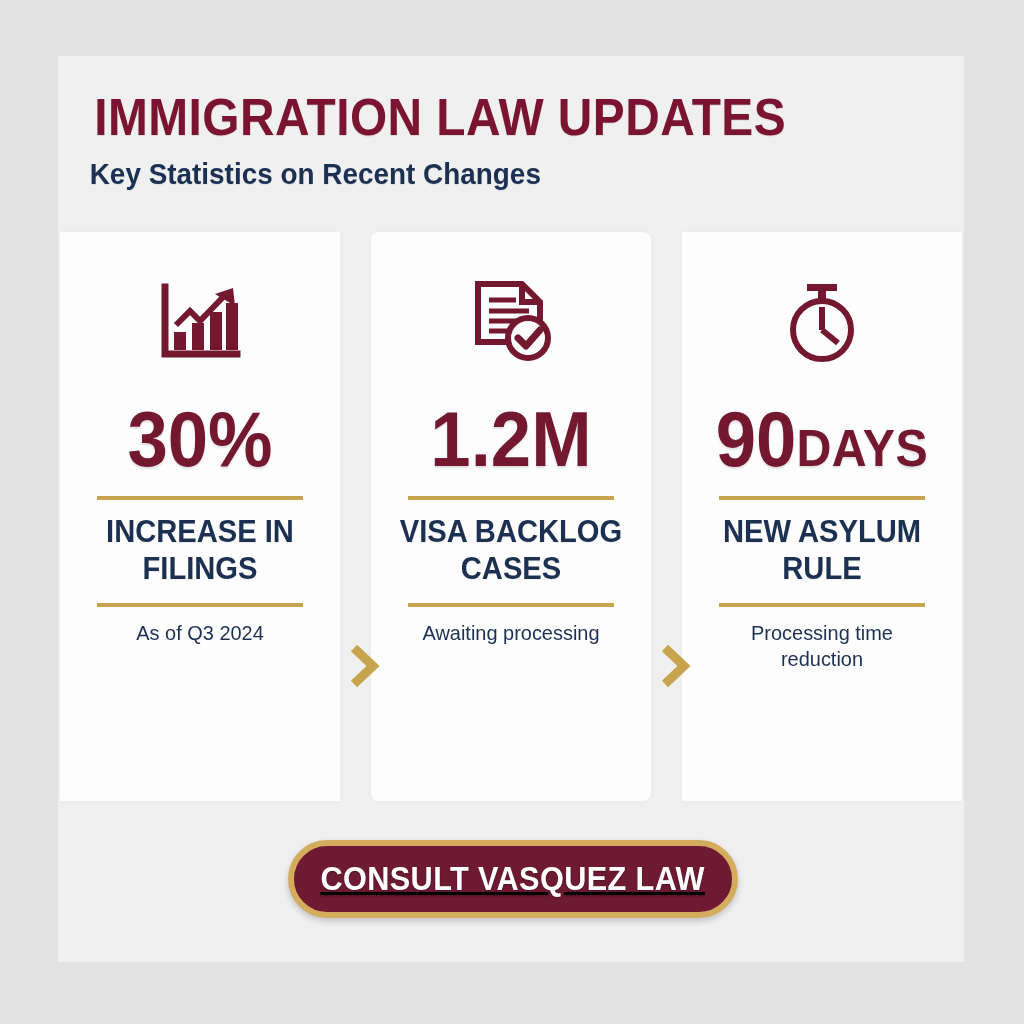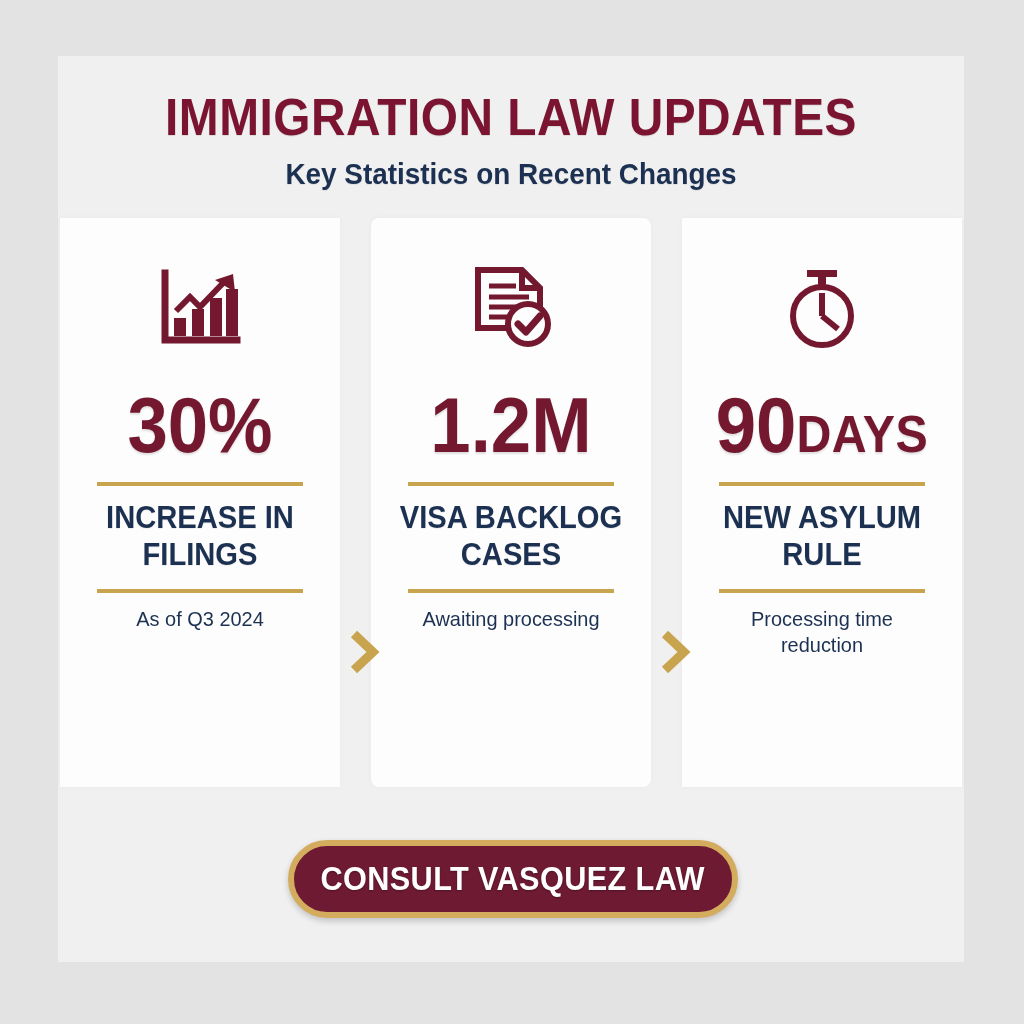--- a/index.html
+++ b/index.html
@@ -31,21 +31,21 @@
     height: 906px;
     background: #f0f0f1;
   }
 
   
   .header {
     position: absolute;
     left: 0;
     top: 34px;
     width: 906px;
-    text-align: center;
+    text-align: left;
   }
   .title {
     font-family: "Liberation Sans Narrow", "Liberation Sans", sans-serif;
     font-size: 52px;
     font-weight: 700;
     letter-spacing: 0.5px;
     color: #7a1430;
     line-height: 1.06;
     margin: 0;
     transform: scaleX(0.92);
@@ -58,21 +58,21 @@
     color: #1c3152;
     margin: 12px 0 0 0;
     transform: scaleX(0.93);
     text-shadow: 0 1px 1px rgba(0,0,0,0.08);
   }
 
   
   .cards {
     position: absolute;
     left: 0;
-    top: 162px;           
+    top: 176px;           
     width: 906px;
     height: 559px;        
   }
   .card {
     position: absolute;
     top: 0;
     width: 280px;
     height: 569px;
     background: #fdfdfd;
     box-shadow: 0 0 6px rgba(0,0,0,0.035);
@@ -159,20 +159,21 @@
     width: 450px;
     height: 78px;
     box-sizing: border-box;
     border: 6px solid #d4ac5e;
     border-radius: 42px;
     background: #6e1a33;
     display: flex;
     align-items: center;
     justify-content: center;
     box-shadow: 0 3px 6px rgba(0,0,0,0.20);
+    text-decoration: underline;
   }
   .cta-label {
     font-family: "Liberation Sans Narrow", "Liberation Sans", sans-serif;
     font-size: 33px;
     font-weight: 700;
     letter-spacing: 0.4px;
     color: #ffffff;
     transform: scaleX(0.93);
     text-shadow: 0 1px 2px rgba(0,0,0,0.30);
     white-space: nowrap;

